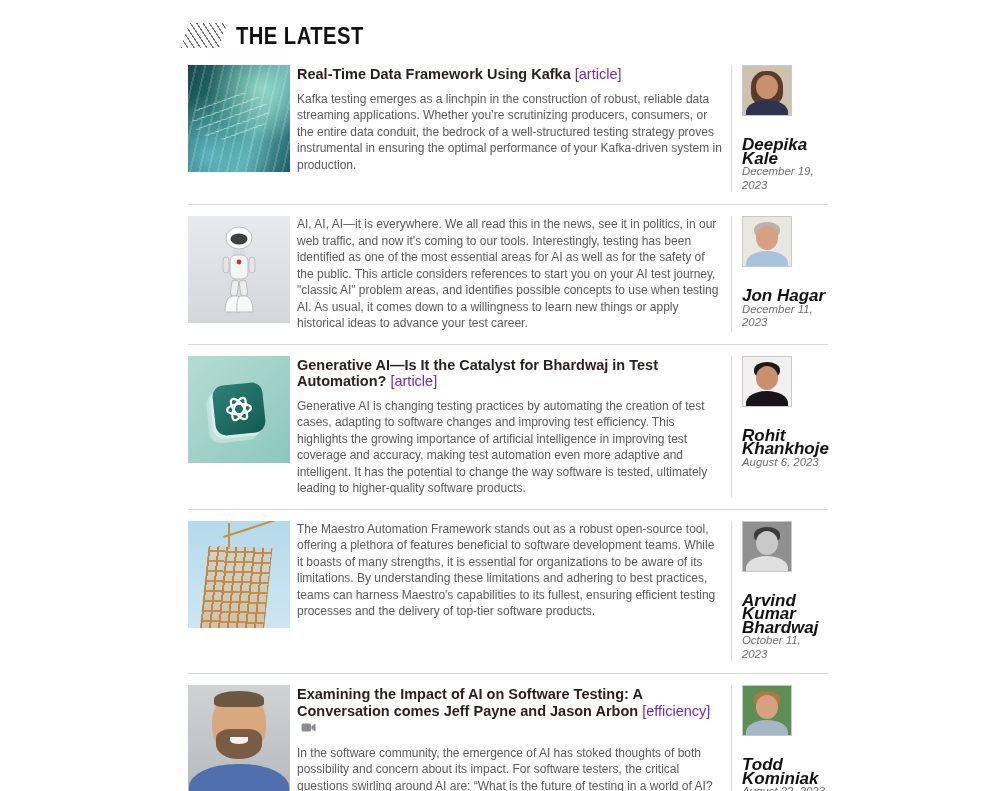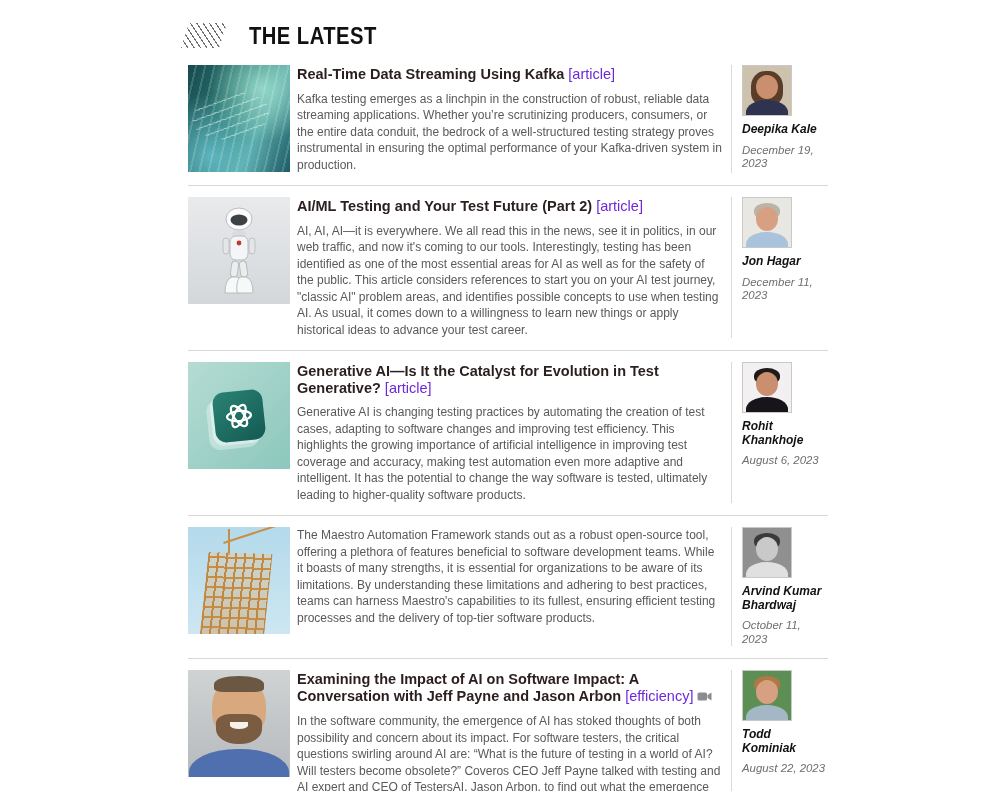--- a/index.html
+++ b/index.html
@@ -8,21 +8,21 @@
     width:1000px; height:791px;
     font-family:"Liberation Sans", sans-serif;
     color:#58595b;
     overflow:hidden;
   }
   .latest-wrap {
     position:absolute; left:185px; top:22px; width:643px;
   }
 
   
-  .section-header { display:flex; align-items:center; gap:26px; margin-bottom:16px; }
+  .section-header { display:flex; align-items:center; gap:13px; margin-bottom:16px; }
   .hatch-icon {
     width:38px; height:25px;
     background:repeating-linear-gradient(45deg, #6d6e71 0 1px, transparent 1px 4.5px);
     transform:skewX(-18deg);
   }
   .section-title {
     font-size:23px; font-weight:bold; color:#111111;
     letter-spacing:0.5px;
     transform:scaleX(0.88) scaleY(1.08);
     transform-origin:left center;
@@ -61,22 +61,22 @@
   .av-deepika .hair { background:#5a3d28; } .av-deepika .head{ background:#c98f6e; } .av-deepika .body{ background:#2e3350; }
   .av-jon { background:#e9e7e1; }
   .av-jon .hair { background:#b9b3a8; } .av-jon .head{ background:#d7a083; } .av-jon .body{ background:#a9c3dc; }
   .av-rohit { background:#f2f0f0; }
   .av-rohit .hair { background:#1f1a18; } .av-rohit .head{ background:#c98f6e; } .av-rohit .body{ background:#17141a; }
   .av-arvind { background:#909090; }
   .av-arvind .hair { background:#3a3a3a; } .av-arvind .head{ background:#c9c9c9; } .av-arvind .body{ background:#e0e0e0; }
   .av-todd { background:#5d8f54; }
   .av-todd .hair { background:#b07845; } .av-todd .head{ background:#d7a083; } .av-todd .body{ background:#a3b7c4; }
 
-  .author-name { font-size:12px; font-weight:bold; font-style:italic; color:#121212; margin-top:7px; line-height:13.5px; }
-  .author-date { font-size:11.4px; font-style:italic; color:#6d6e71; line-height:13.5px; margin-top:7px; }
+  .author-name { font-size:17px; font-weight:bold; font-style:italic; color:#121212; margin-top:22px; line-height:13.5px; }
+  .author-date { font-size:11.4px; font-style:italic; color:#6d6e71; line-height:13.5px; margin-top:0; }
 
   
   .thumb-kafka {
     background:
       repeating-linear-gradient(103deg, transparent 0 7px, rgba(255,255,255,0.16) 7px 9px),
       radial-gradient(circle at 72% 22%, rgba(160,225,210,0.85), transparent 48%),
       radial-gradient(circle at 22% 85%, rgba(110,200,215,0.75), transparent 52%),
       linear-gradient(115deg, #16494f, #2b7c73 45%, #58a9a5 66%, #1d5b68);
     cursor:pointer;
   }
@@ -128,21 +128,21 @@
   <div class="section-header">
     <div class="hatch-icon"></div>
     <div class="section-title">THE LATEST</div>
   </div>
 
   <article class="article-row">
     <div class="thumb thumb-kafka">
       <div class="kafka-streaks"></div>
     </div>
     <div class="content">
-      <h2 class="title-line"><a class="title-link">Real-Time Data Streaming Using Kafka</a> <span class="type-tag">[article]</span></h2>
+      <h2 class="title-line"><a class="title-link">Real-Time Data Framework Using Kafka</a> <span class="type-tag">[article]</span></h2>
       <p class="summary">Kafka testing emerges as a linchpin in the construction of robust, reliable data streaming applications. Whether you’re scrutinizing producers, consumers, or the entire data conduit, the bedrock of a well-structured testing strategy proves instrumental in ensuring the optimal performance of your Kafka-driven system in production.</p>
     </div>
     <aside class="author-col">
       <div class="avatar av-deepika">
         <div class="hair long"></div>
         <div class="head"></div>
         <div class="body"></div>
       </div>
       <div class="author-name">Deepika Kale</div>
       <div class="author-date">December 19, 2023</div>
@@ -160,21 +160,20 @@
         <circle cx="28" cy="38" r="2.4" fill="#c0392b"></circle>
         <rect x="12" y="33" width="6" height="16" rx="3" fill="#e3e5e7" stroke="#bfc2c5"></rect>
         <rect x="38" y="33" width="6" height="16" rx="3" fill="#e3e5e7" stroke="#bfc2c5"></rect>
         <rect x="20" y="56" width="7" height="16" rx="3.5" fill="#eceded" stroke="#b9bcbf" transform="rotate(8 23 64)"></rect>
         <rect x="29" y="56" width="7" height="16" rx="3.5" fill="#eceded" stroke="#b9bcbf" transform="rotate(-8 33 64)"></rect>
         <path d="M14 88 q0-14 7-16 l6 0 q4 3 3 16 z" fill="#f7f8f8" stroke="#b9bcbf"></path>
         <path d="M42 88 q0-14-7-16 l-6 0 q-4 3-3 16 z" fill="#f7f8f8" stroke="#b9bcbf"></path>
       </svg>
     </div>
     <div class="content">
-      <h2 class="title-line"><a class="title-link">AI/ML Testing and Your Test Future (Part 2)</a> <span class="type-tag">[article]</span></h2>
       <p class="summary">AI, AI, AI—it is everywhere. We all read this in the news, see it in politics, in our web traffic, and now it's coming to our tools. Interestingly, testing has been identified as one of the most essential areas for AI as well as for the safety of the public. This article considers references to start you on your AI test journey, "classic AI" problem areas, and identifies possible concepts to use when testing AI. As usual, it comes down to a willingness to learn new things or apply historical ideas to advance your test career.</p>
     </div>
     <aside class="author-col">
       <div class="avatar av-jon">
         <div class="hair"></div>
         <div class="head"></div>
         <div class="body"></div>
       </div>
       <div class="author-name">Jon Hagar</div>
       <div class="author-date">December 11, 2023</div>
@@ -188,21 +187,21 @@
         <svg width="34" height="34" viewBox="0 0 34 34">
           <g fill="none" stroke="#ffffff" stroke-width="2.2">
             <ellipse cx="17" cy="17" rx="12" ry="5"></ellipse>
             <ellipse cx="17" cy="17" rx="12" ry="5" transform="rotate(60 17 17)"></ellipse>
             <ellipse cx="17" cy="17" rx="12" ry="5" transform="rotate(120 17 17)"></ellipse>
           </g>
         </svg>
       </div>
     </div>
     <div class="content">
-      <h2 class="title-line"><a class="title-link">Generative AI—Is It the Catalyst for Evolution in Test Generative?</a> <span class="type-tag">[article]</span></h2>
+      <h2 class="title-line"><a class="title-link">Generative AI—Is It the Catalyst for Bhardwaj in Test Automation?</a> <span class="type-tag">[article]</span></h2>
       <p class="summary">Generative AI is changing testing practices by automating the creation of test cases, adapting to software changes and improving test efficiency. This highlights the growing importance of artificial intelligence in improving test coverage and accuracy, making test automation even more adaptive and intelligent. It has the potential to change the way software is tested, ultimately leading to higher-quality software products.</p>
     </div>
     <aside class="author-col">
       <div class="avatar av-rohit">
         <div class="hair"></div>
         <div class="head"></div>
         <div class="body"></div>
       </div>
       <div class="author-name">Rohit Khankhoje</div>
       <div class="author-date">August 6, 2023</div>
@@ -233,21 +232,21 @@
 
   <article class="article-row">
     <div class="thumb thumb-jeff">
       <div class="jp-head"></div>
       <div class="jp-hair"></div>
       <div class="jp-beard"></div>
       <div class="jp-mouth"></div>
       <div class="jp-body"></div>
     </div>
     <div class="content">
-      <h2 class="title-line"><a class="title-link">Examining the Impact of AI on Software Impact: A Conversation with Jeff Payne and Jason Arbon</a> <span class="type-tag">[efficiency]</span><span class="video-icon"><svg width="15" height="11" viewBox="0 0 15 11">
+      <h2 class="title-line"><a class="title-link">Examining the Impact of AI on Software Testing: A Conversation comes Jeff Payne and Jason Arbon</a> <span class="type-tag">[efficiency]</span><span class="video-icon"><svg width="15" height="11" viewBox="0 0 15 11">
               <rect x="0.5" y="1.5" width="9.5" height="8" rx="1.6" fill="#8a8c8f"></rect>
               <polygon points="10.5,4 14.5,1.5 14.5,9.5 10.5,7" fill="#8a8c8f"></polygon>
             </svg></span></h2>
       <p class="summary">In the software community, the emergence of AI has stoked thoughts of both possibility and concern about its impact. For software testers, the critical questions swirling around AI are: “What is the future of testing in a world of AI? Will testers become obsolete?” Coveros CEO Jeff Payne talked with testing and AI expert and CEO of TestersAI, Jason Arbon, to find out what the emergence of AI means for the testing and software community.</p>
     </div>
     <aside class="author-col">
       <div class="avatar av-todd">
         <div class="hair"></div>
         <div class="head"></div>
         <div class="body"></div>

